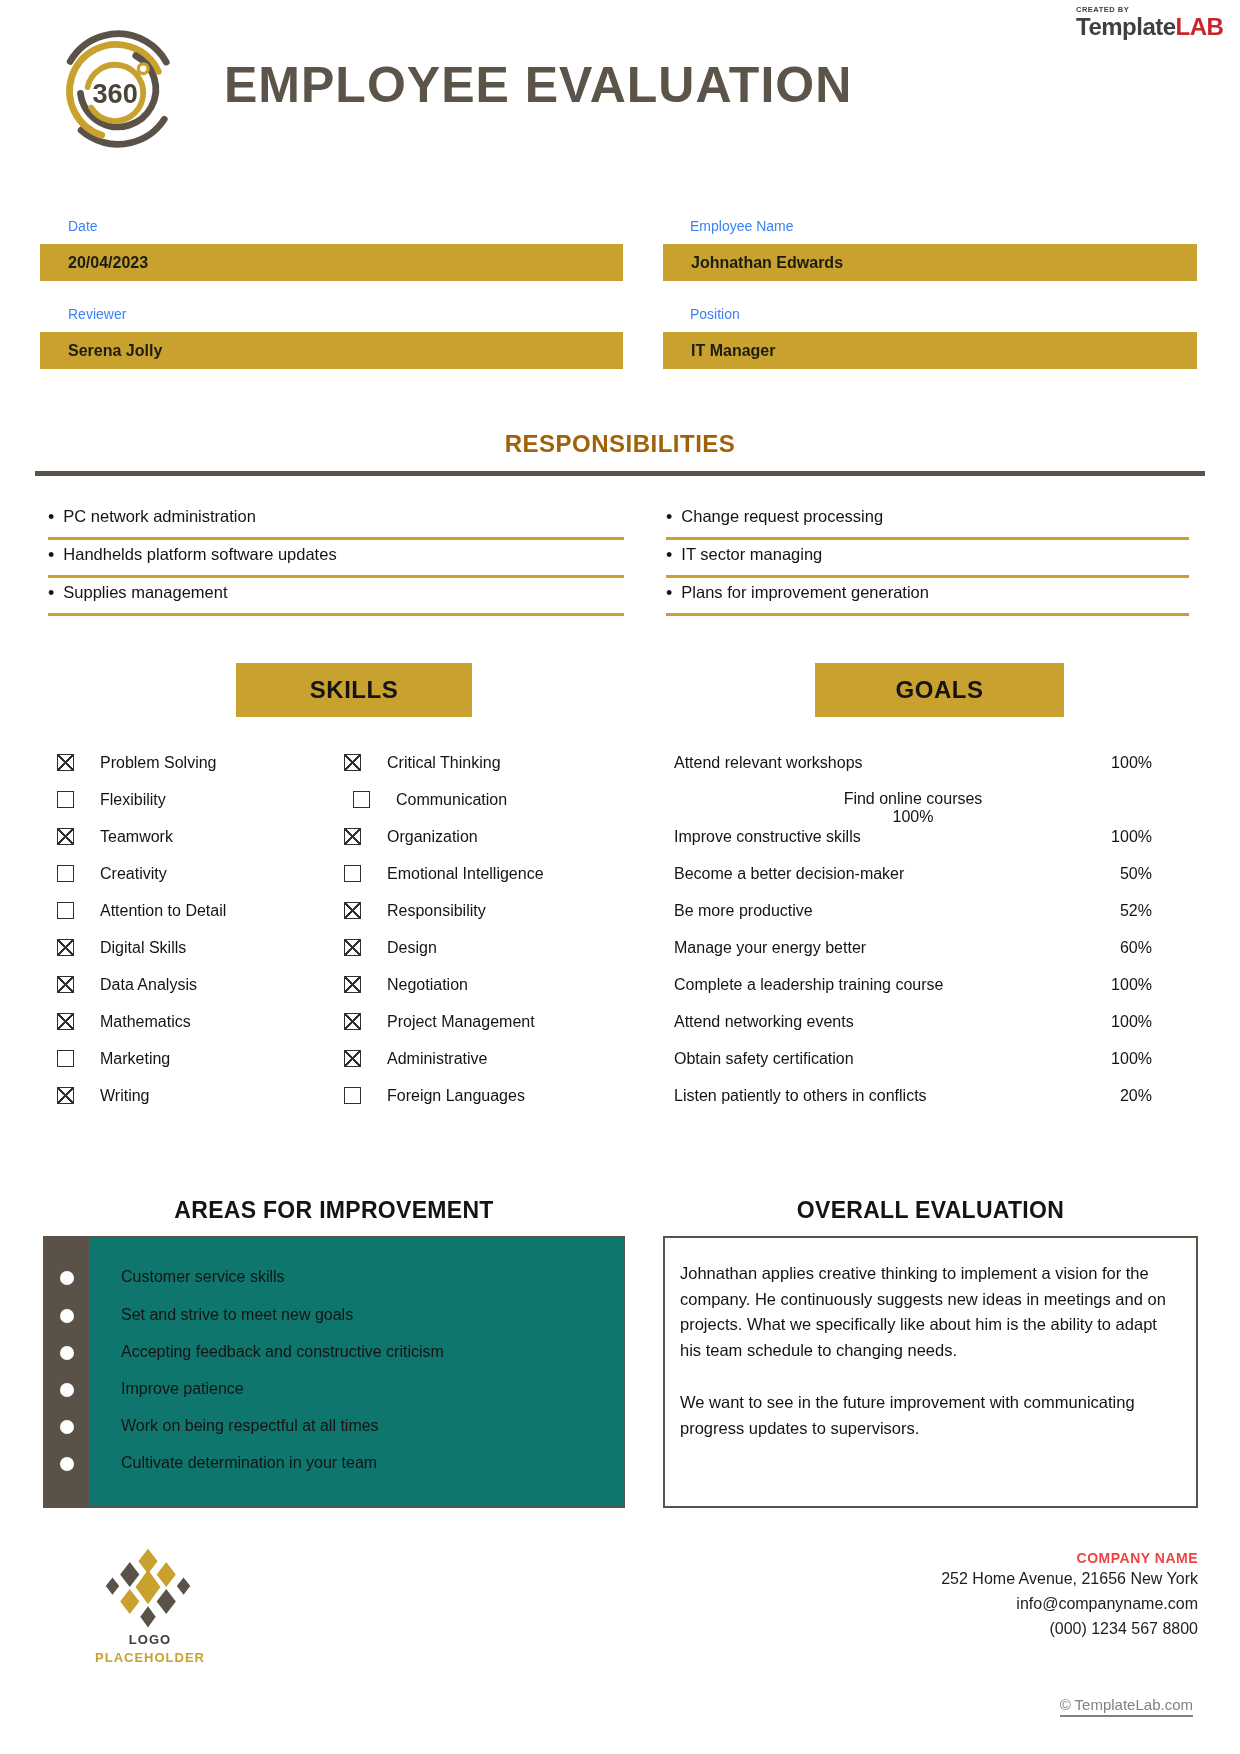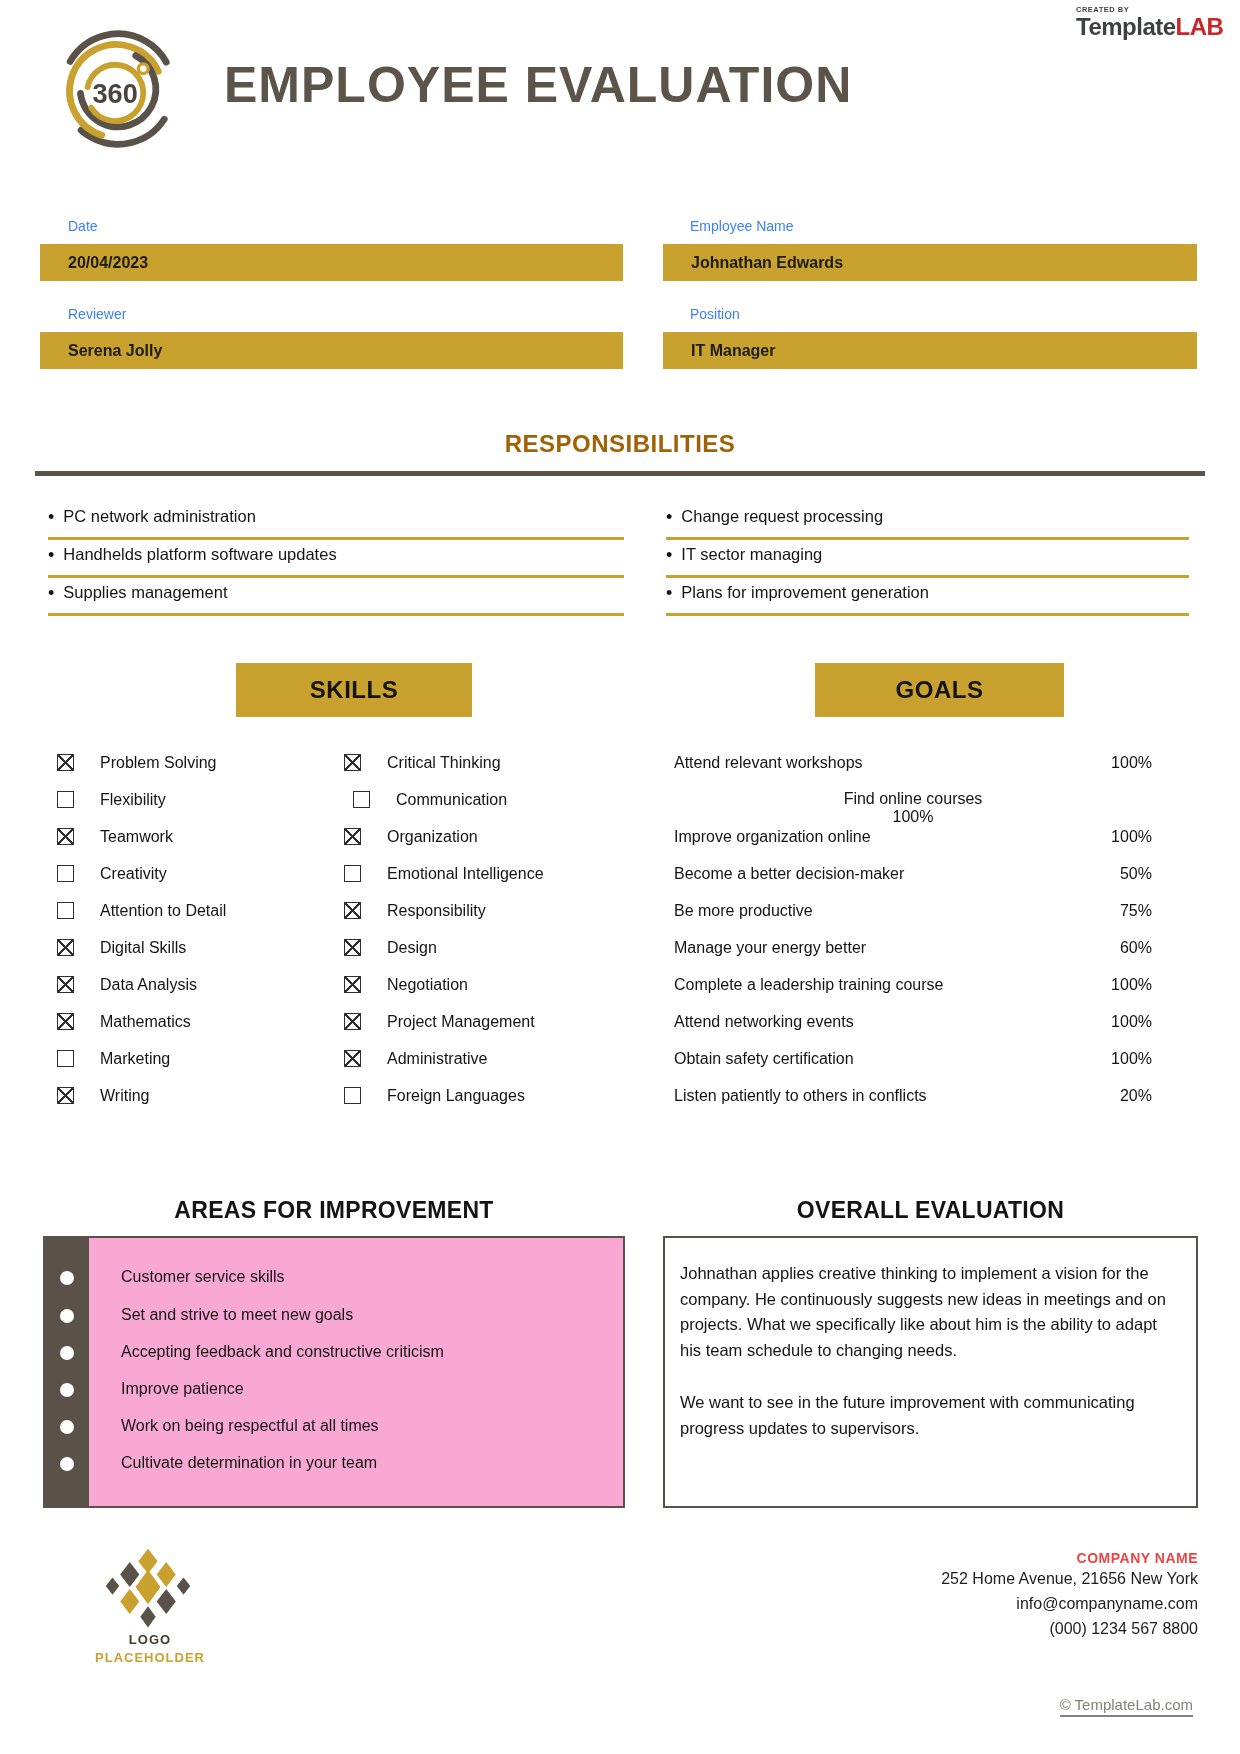--- a/index.html
+++ b/index.html
@@ -48,21 +48,21 @@
   .skill .lbl{font-size:16px;color:#141414;margin-left:26px;white-space:nowrap;}
 
   .goal{left:674px;width:478px;display:flex;justify-content:space-between;align-items:center;height:19px;}
   .goal .glbl{font-size:16px;color:#141414;white-space:nowrap;}
   .goal .gval{font-size:16px;color:#141414;}
 
   
   .box-heading{top:1197px;font-size:23px;font-weight:bold;color:#141414;text-align:center;letter-spacing:.3px;}
   .bh1{left:43px;width:582px;}
   .bh2{left:663px;width:535px;}
-  .impr-box{left:43px;top:1236px;width:582px;height:272px;border:2px solid #5a5248;box-sizing:border-box;background:#f9a8d4;}
+  .impr-box{left:43px;top:1236px;width:582px;height:272px;border:2px solid #5a5248;box-sizing:border-box;background:#0f766e;}
   .impr-strip{position:absolute;left:0;top:0;bottom:0;width:44px;background:#5a5248;}
   .impr-dot{position:absolute;left:15px;width:14px;height:14px;border-radius:50%;background:#ffffff;}
   .impr-item{position:absolute;left:76px;font-size:16px;color:#141414;white-space:nowrap;}
   .eval-box{left:663px;top:1236px;width:535px;height:272px;border:2px solid #5a5248;box-sizing:border-box;background:#fff;
             padding:23px 14px 0 15px;}
   .eval-box p{margin:0;font-size:16.5px;line-height:25.5px;color:#141414;}
   .eval-box p + p{margin-top:27px;}
 
   
   .logo-ph{left:100px;top:1548px;width:96px;height:82px;}
@@ -201,30 +201,30 @@
 
   <div class="abs goal" style="top:753px;">
       <span class="glbl">Attend relevant workshops</span>
       <span class="gval">100%</span>
     </div>
   <div class="abs goal" style="top:790px;flex-direction:column;">
       <span class="glbl">Find online courses</span>
       <span class="gval">100%</span>
     </div>
   <div class="abs goal" style="top:827px;">
-      <span class="glbl">Improve organization online</span>
+      <span class="glbl">Improve constructive skills</span>
       <span class="gval">100%</span>
     </div>
   <div class="abs goal" style="top:864px;">
       <span class="glbl">Become a better decision-maker</span>
       <span class="gval">50%</span>
     </div>
   <div class="abs goal" style="top:901px;">
       <span class="glbl">Be more productive</span>
-      <span class="gval">75%</span>
+      <span class="gval">52%</span>
     </div>
   <div class="abs goal" style="top:938px;">
       <span class="glbl">Manage your energy better</span>
       <span class="gval">60%</span>
     </div>
   <div class="abs goal" style="top:975px;">
       <span class="glbl">Complete a leadership training course</span>
       <span class="gval">100%</span>
     </div>
   <div class="abs goal" style="top:1012px;">

